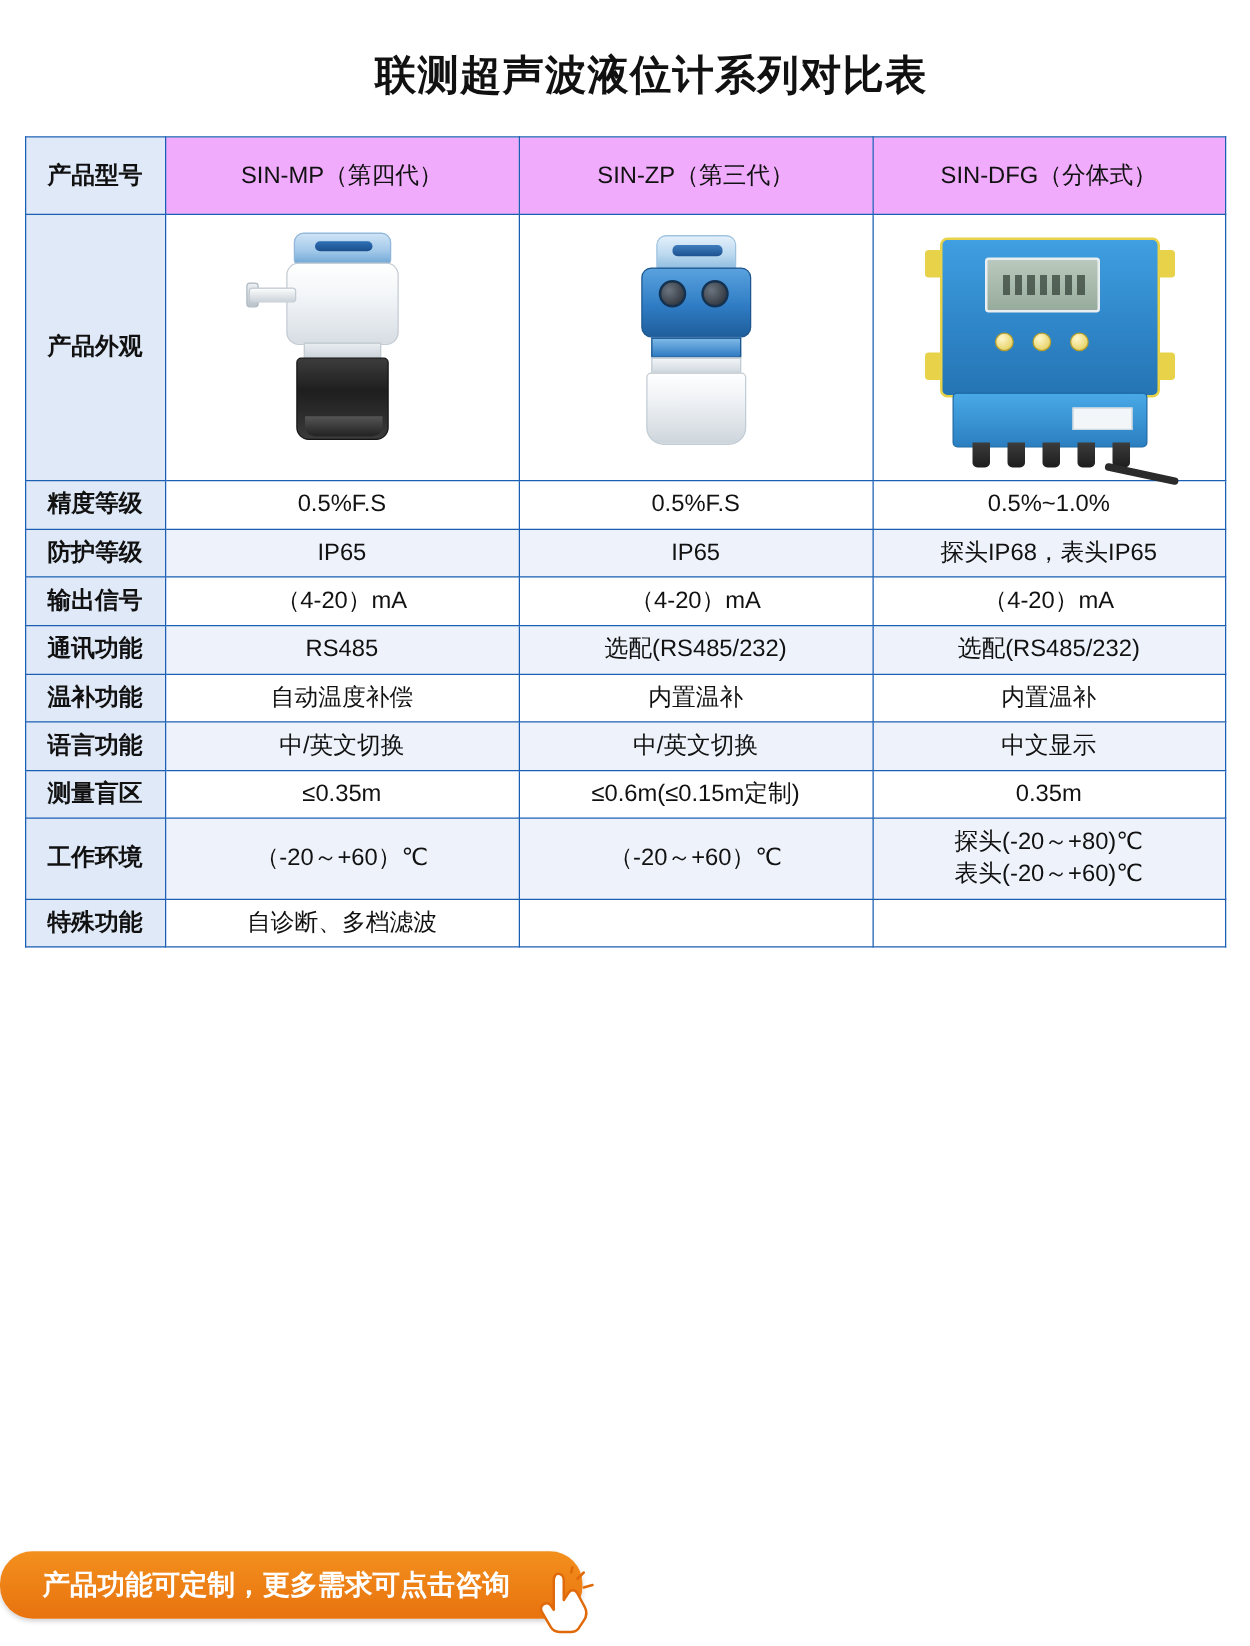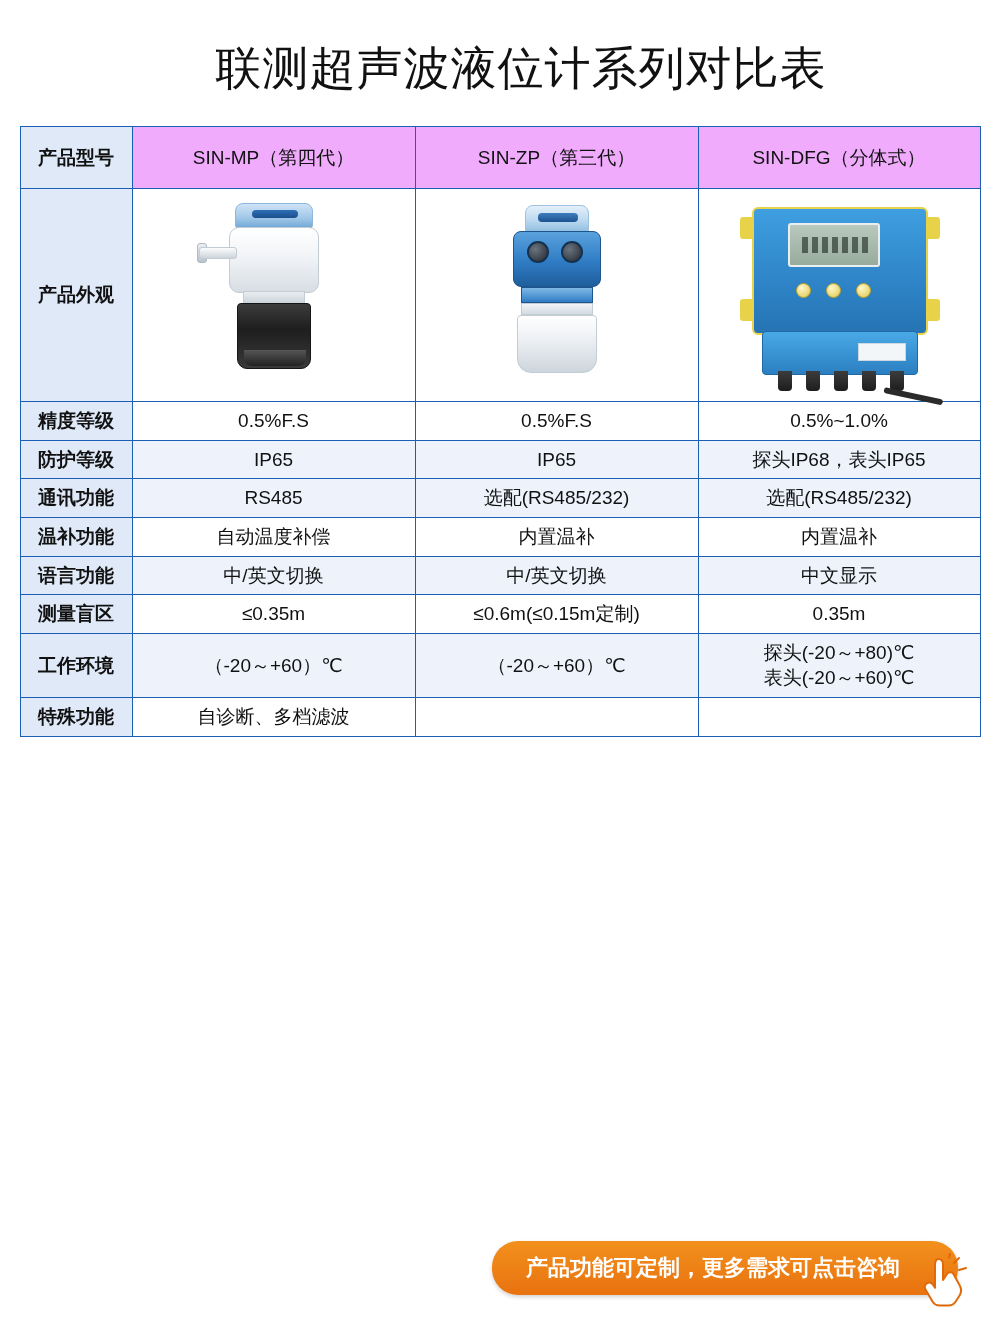--- a/index.html
+++ b/index.html
@@ -10,22 +10,22 @@
     font-family: "Liberation Sans", "DejaVu Sans", sans-serif;
   }
   .page {
     position: relative;
     width: 1000px; height: 1317px;
     background: #ffffff;
     overflow: hidden;
   }
   .title {
     text-align: center;
-    font-size: 46px;
-    font-weight: normal;
+    font-size: 33px;
+    font-weight: bold;
     color: #111111;
     letter-spacing: 1px;
     padding-top: 38px;
     padding-bottom: 26px;
     padding-left: 42px;
   }
   table.cmp {
     border-collapse: collapse;
     width: 960px;
     margin: 0 auto;
@@ -126,21 +126,21 @@
   .dfg-ear2{position:absolute; left:190px; top:14px; width:16px; height:22px; background:#e8d24a; border-radius:3px;}
   .dfg-ear3{position:absolute; left:6px; top:96px; width:16px; height:22px; background:#e8d24a; border-radius:3px;}
   .dfg-ear4{position:absolute; left:190px; top:96px; width:16px; height:22px; background:#e8d24a; border-radius:3px;}
   .dfg-cable{position:absolute; left:150px; top:184px; width:60px; height:6px; border-radius:3px; background:#2b2b2b;
             transform:rotate(12deg); transform-origin:left center;}
 
   
   .cta-wrap {
     position: absolute;
     left: 0; right: 0; bottom: 22px;
-    display: flex; justify-content: flex-end; align-items: center;
+    display: flex; justify-content: flex-start; align-items: center;
     padding-right: 42px;
   }
   .cta {
     position: relative;
     display: inline-flex; align-items: center; justify-content: center;
     background: linear-gradient(180deg,#f3901d 0%, #e8720f 100%);
     color: #ffffff;
     font-size: 22px;
     font-weight: bold;
     border-radius: 26px;
@@ -240,20 +240,26 @@
 
 
 
       <tr class="altrow">
         <td class="rowhead">防护等级</td>
         <td>IP65</td>
         <td>IP65</td>
         <td>探头IP68，表头IP65</td>
       </tr>
 
+      <tr>
+        <td class="rowhead">输出信号</td>
+        <td>（4-20）mA</td>
+        <td>（4-20）mA</td>
+        <td>（4-20）mA</td>
+      </tr>
 
       <tr class="altrow">
         <td class="rowhead">通讯功能</td>
         <td>RS485</td>
         <td>选配(RS485/232)</td>
         <td>选配(RS485/232)</td>
       </tr>
 
       <tr>
         <td class="rowhead">温补功能</td>

